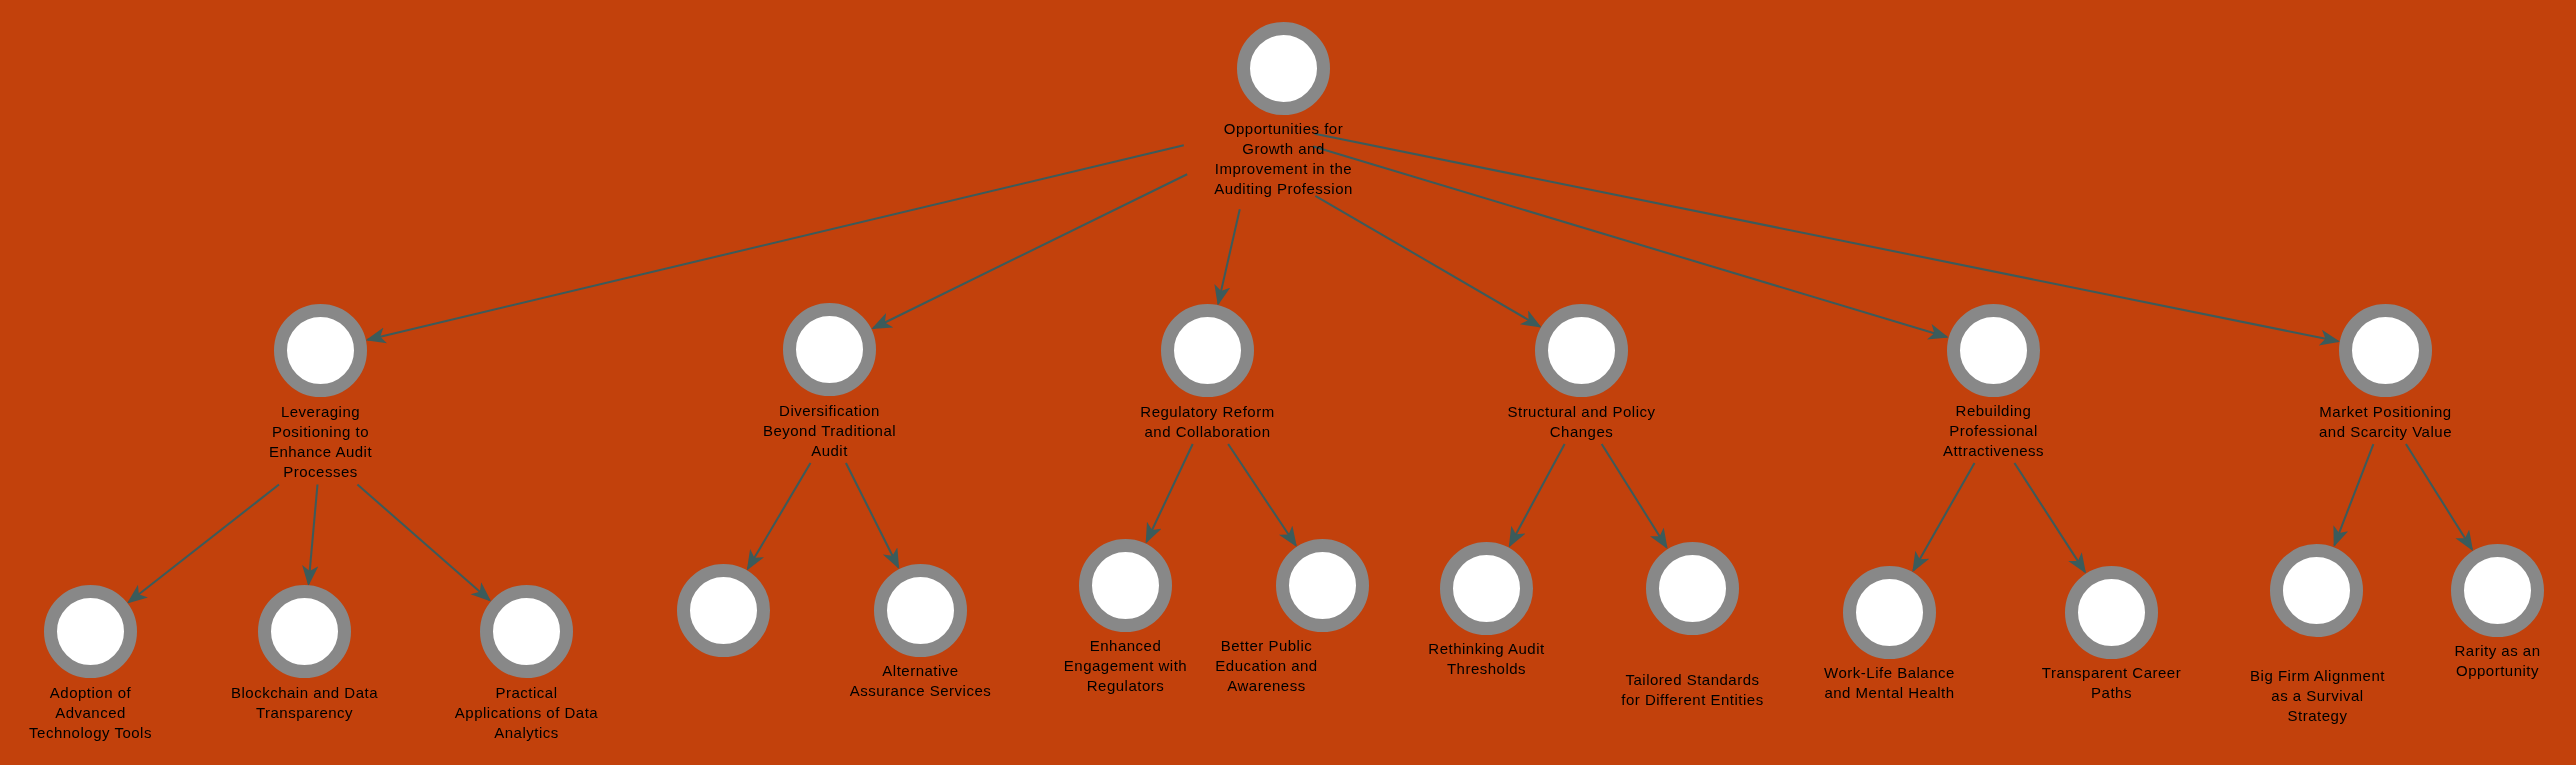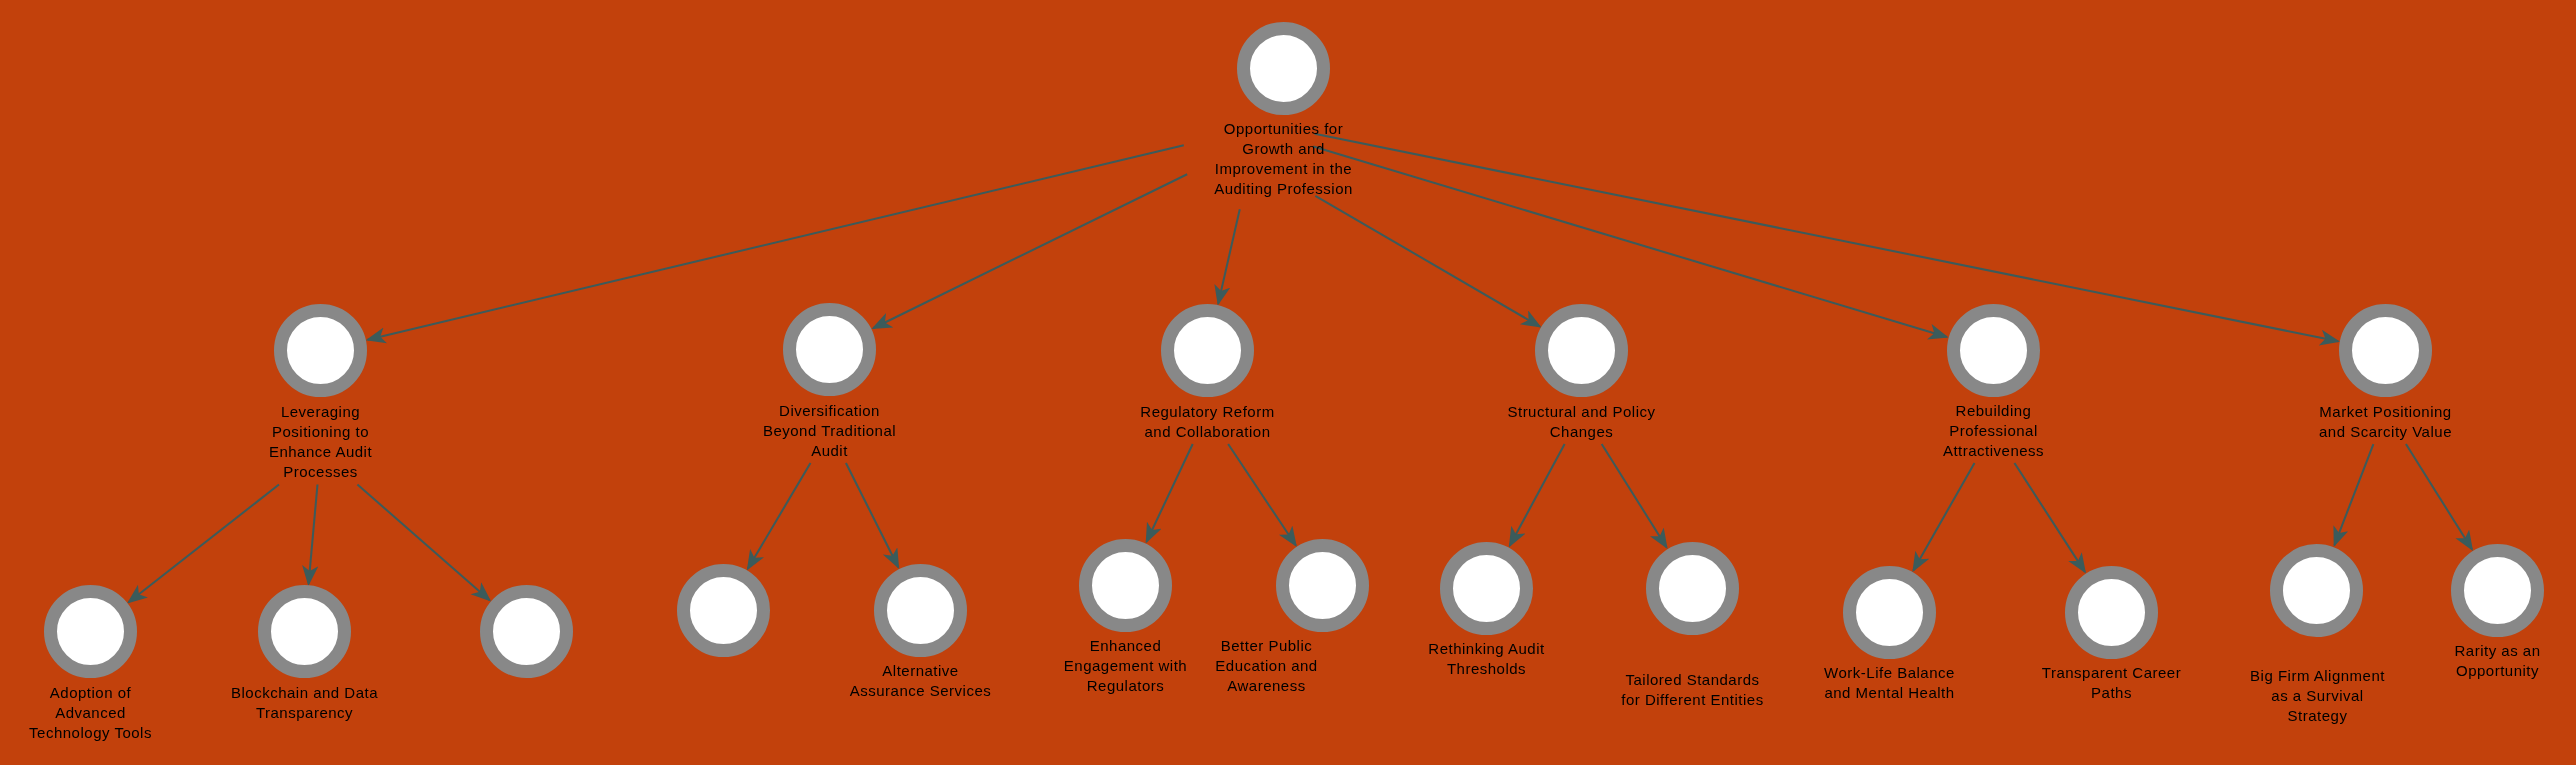--- a/index.html
+++ b/index.html
@@ -105,20 +105,25 @@
       <span class="line">Adoption of</span>
       <span class="line">Advanced</span>
       <span class="line">Technology Tools</span>
     </div>
     <div class="node-circle" style="left: 258px; top: 585px; width: 93px; height: 93px; border: 13.5px solid rgb(136, 136, 136);"></div>
     <div class="node-label" style="left: 210px; top: 683px;">
       <span class="line">Blockchain and Data</span>
       <span class="line">Transparency</span>
     </div>
     <div class="node-circle" style="left: 480px; top: 585px; width: 93px; height: 93px; border: 13.5px solid rgb(136, 136, 136);"></div>
+    <div class="node-label" style="left: 432px; top: 683px;">
+      <span class="line">Practical</span>
+      <span class="line">Applications of Data</span>
+      <span class="line">Analytics</span>
+    </div>
     <div class="node-circle" style="left: 677px; top: 564px; width: 93px; height: 93px; border: 13.5px solid rgb(136, 136, 136);"></div>
     <div class="node-circle" style="left: 874px; top: 564px; width: 93px; height: 93px; border: 13.5px solid rgb(136, 136, 136);"></div>
     <div class="node-label" style="left: 826px; top: 661px;">
       <span class="line">Alternative</span>
       <span class="line">Assurance Services</span>
     </div>
     <div class="node-circle" style="left: 1079px; top: 539px; width: 93px; height: 93px; border: 13.5px solid rgb(136, 136, 136);"></div>
     <div class="node-label" style="left: 1031px; top: 636px;">
       <span class="line">Enhanced</span>
       <span class="line">Engagement with</span>

